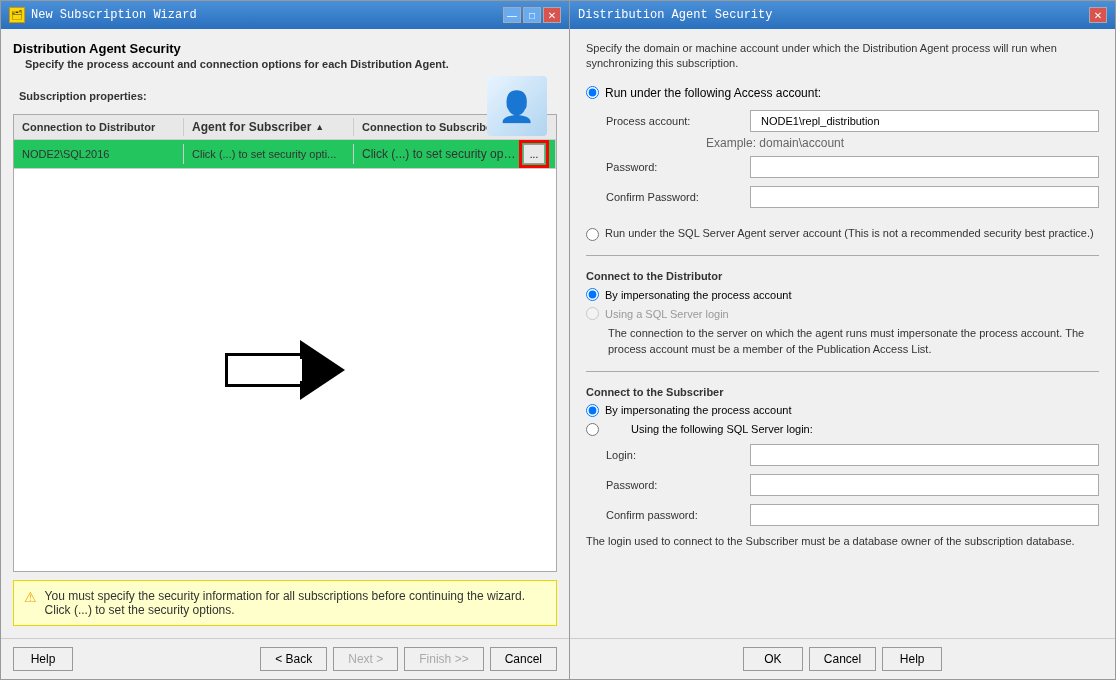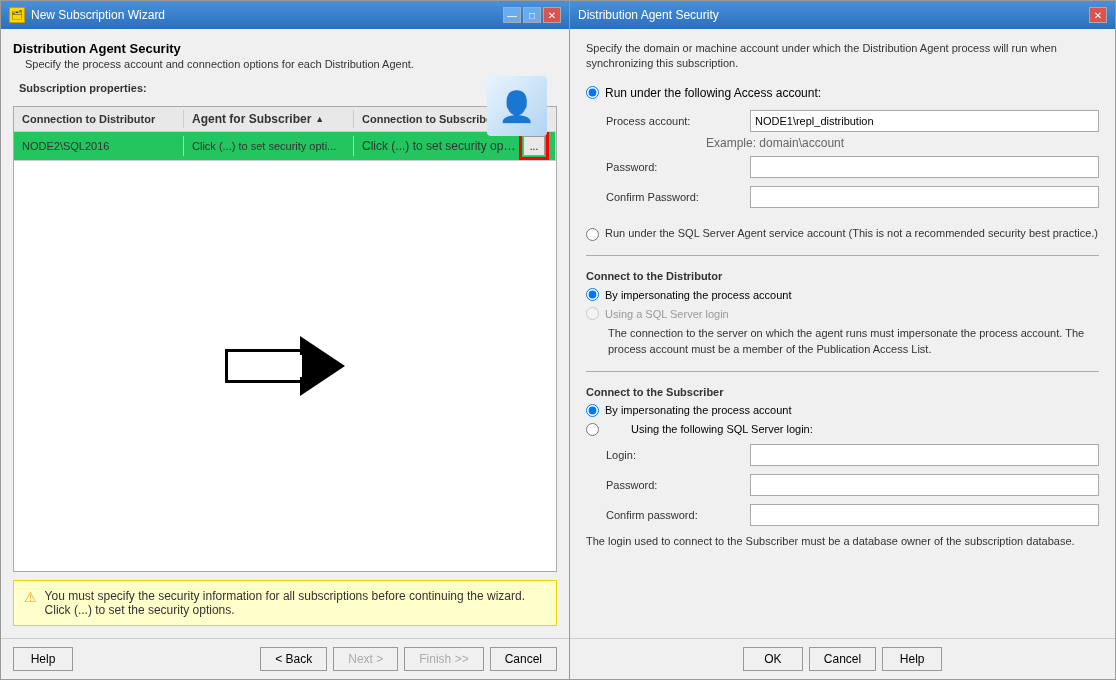--- a/index.html
+++ b/index.html
@@ -25,21 +25,21 @@
       height: 28px;
     }
     .title-bar-left { display: flex; align-items: center; gap: 6px; }
     .title-bar-icon {
       width: 16px; height: 16px;
       background: #ffd700;
       border: 1px solid #cc9900;
       display: inline-flex; align-items: center; justify-content: center;
       font-size: 9px; color: #333;
     }
-    .title-bar-title { font-size: 12px; font-weight: normal; }
+    .title-bar-title { font-size: 12px; font-weight: normal; font-family: Liberation Mono, monospace; }
     .title-bar-controls { display: flex; gap: 2px; }
     .title-bar-btn {
       width: 18px; height: 16px;
       background: #6aabf0;
       border: 1px solid #aaa;
       color: white;
       font-size: 10px;
       display: flex; align-items: center; justify-content: center;
       cursor: pointer;
     }
@@ -53,21 +53,23 @@
       gap: 8px;
     }
     .section-header {
       font-weight: bold;
       font-size: 13px;
       margin-bottom: 2px;
     }
     .section-desc {
       font-size: 11px;
       color: #333;
+      margin-bottom: 8px;
       padding-left: 12px;
+      font-weight: bold;
     }
 
     .wizard-icon {
       position: absolute;
       top: 35px;
       right: 10px;
       width: 60px;
       height: 60px;
       background: linear-gradient(135deg, #e8f4ff, #b0d4f0);
       border-radius: 4px;
@@ -245,21 +247,21 @@
       width: 144px;
       font-size: 11px;
       color: #333;
       flex-shrink: 0;
     }
     .form-input {
       flex: 1;
       height: 22px;
       border: 1px solid #aaa;
       background: white;
-      padding: 2px 4px;
+      padding: 2px 10px;
       font-size: 11px;
     }
     .hint-text { font-size: 12px; color: #666; margin-left: 100px; margin-top: -4px; margin-bottom: 6px; }
 
     .section-divider {
       border: none;
       border-top: 1px solid #aaa;
       margin: 4px 0;
     }
     .section-title-line {
@@ -374,21 +376,21 @@
         <input class="form-input" type="password" style="">
       </div>
       <div class="form-row">
         <span class="form-label">Confirm Password:</span>
         <input class="form-input" type="password" style="">
       </div>
     </div>
 
     <div style="display:flex; align-items:flex-start; gap:6px;">
       <input type="radio" name="runAs" style="margin-top: 2px;">
-      <label style="font-size:11px; color:#333; line-height:1.4;">Run under the SQL Server Agent service account (This is not a recommended security best practice.)</label>
+      <label style="font-size:11px; color:#333; line-height:1.4;">Run under the SQL Server Agent server account (This is not a recommended security best practice.)</label>
     </div>
 
     <hr class="section-divider">
 
     <div>
       <div class="section-title-line">Connect to the Distributor</div>
       <div style="display:flex; align-items:center; gap:6px; margin-bottom:6px;">
         <input type="radio" name="distributor" checked="" style="">
         <label style="font-size:11px;">By impersonating the process account</label>
       </div>

